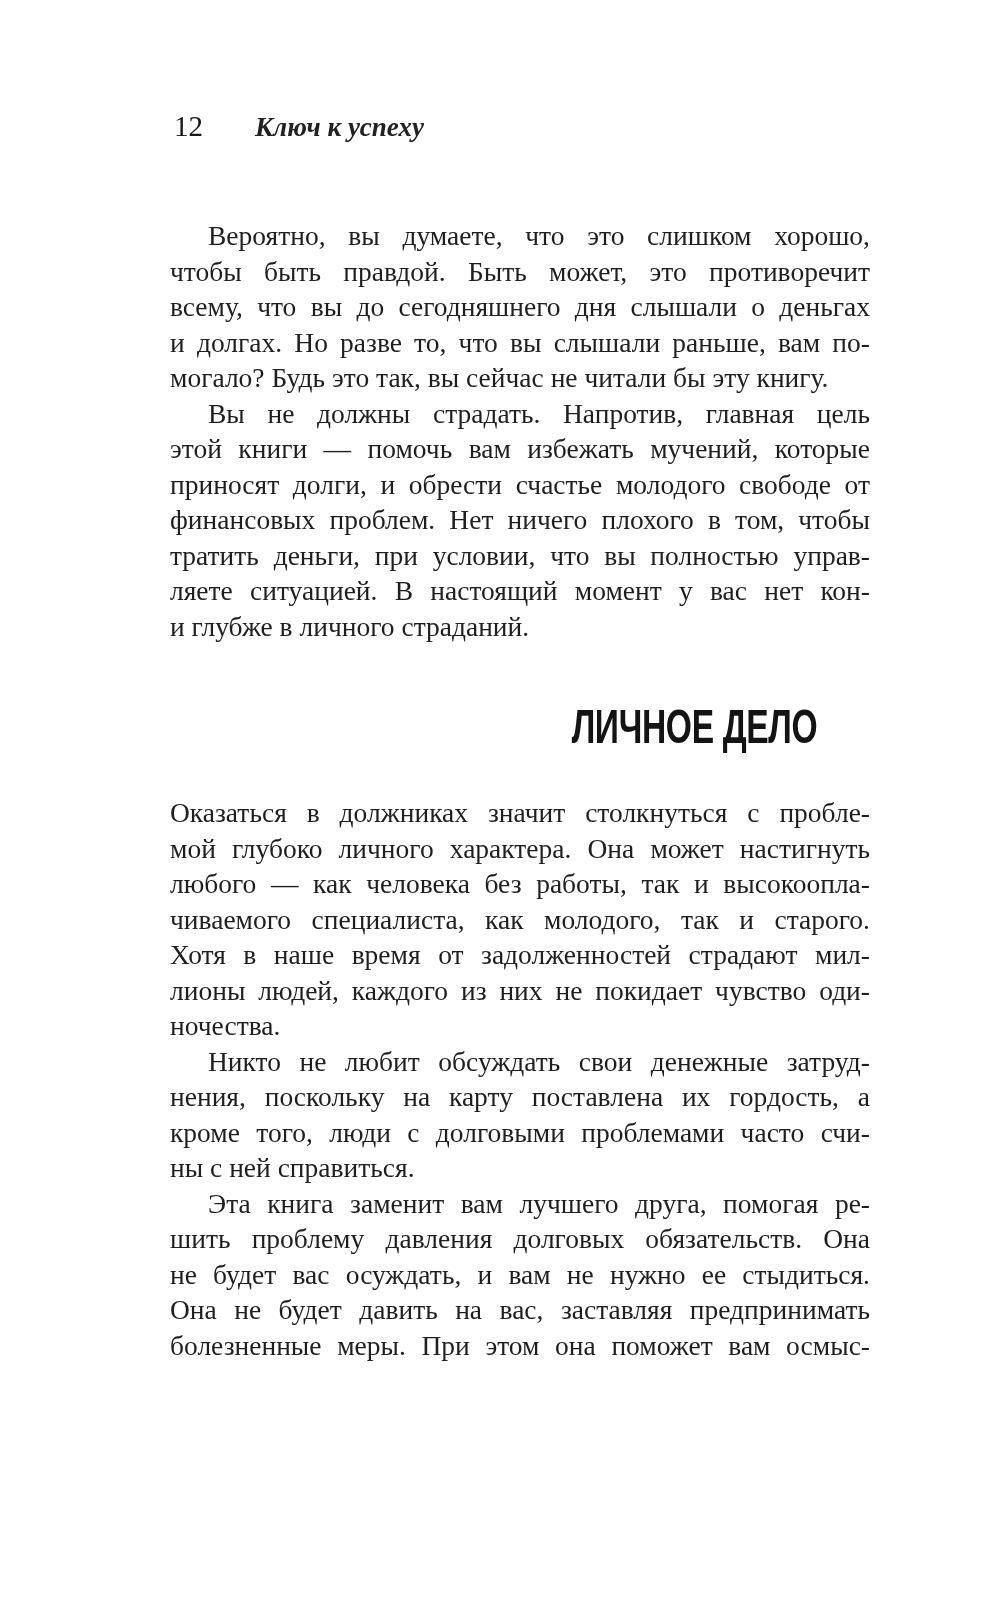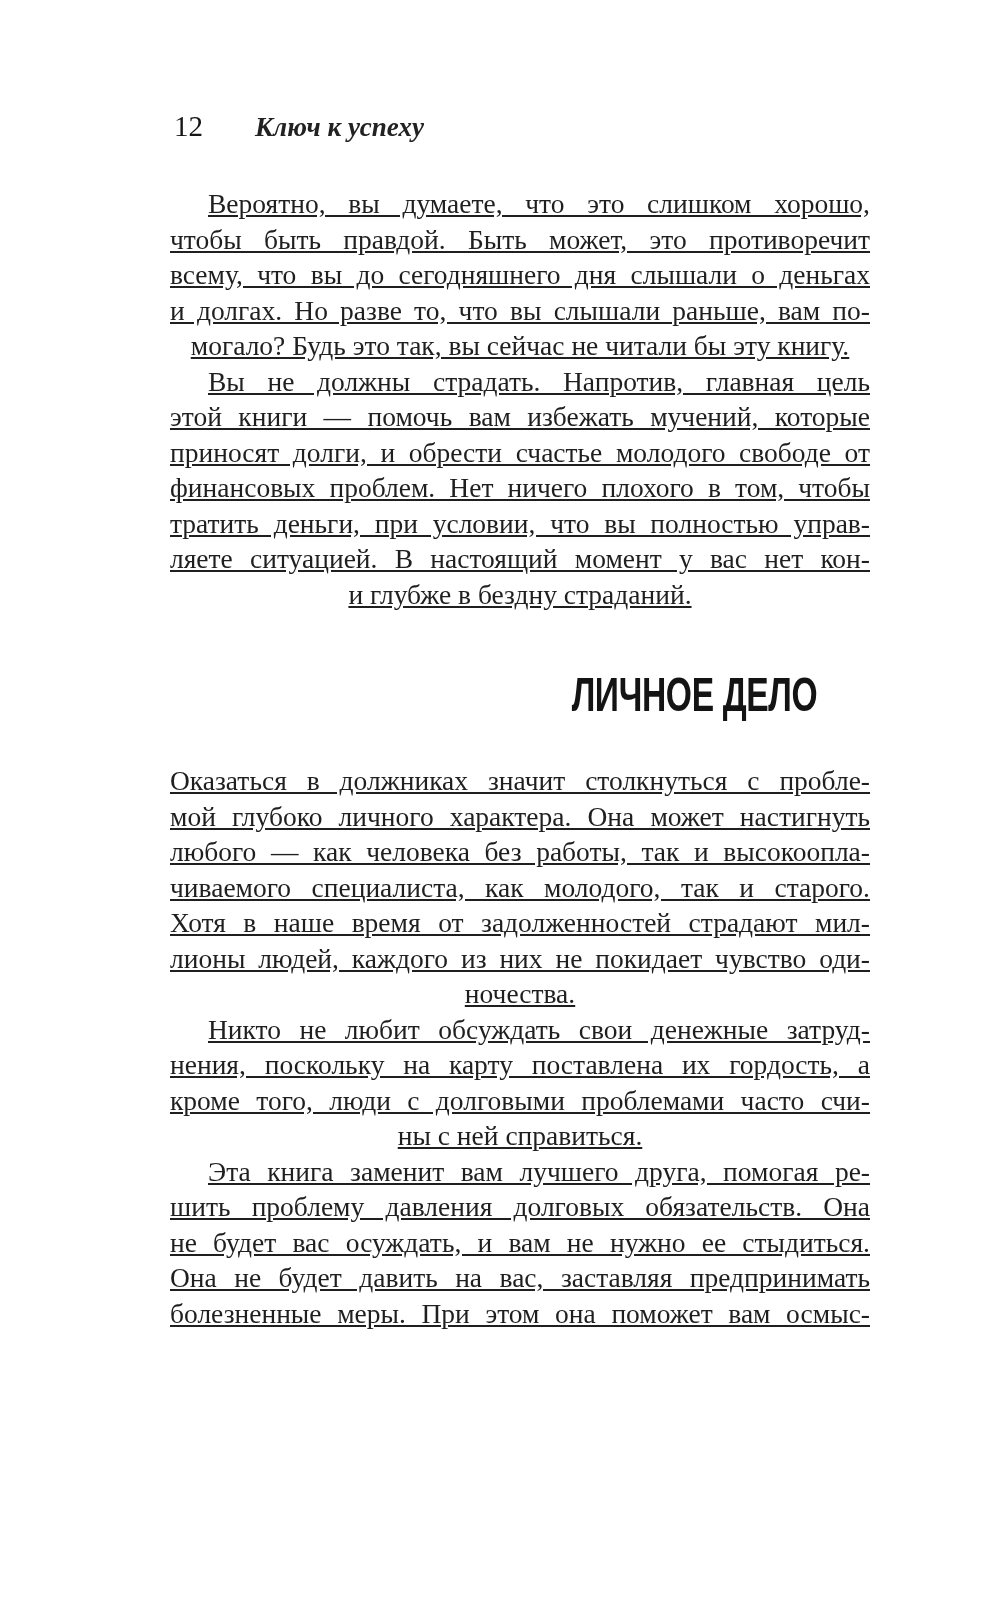--- a/index.html
+++ b/index.html
@@ -32,29 +32,28 @@
   }
   .running-head {
     font-style: italic;
     font-size: 27px;
     color: #222222;
     display: inline-block;
     margin-left: 48px;
     font-weight: bold;
   }
   .page-body {
-    margin-top: 46px;
+    margin-top: 78px;
     width: 700px;
     font-size: 27.5px;
     line-height: 35.5px;
-    text-decoration: underline;
   }
   .paragraph { margin: 0; }
   .text-line {
-    text-align: center;
+    text-align: left;
     white-space: normal;
   }
   .text-line.justified {
     text-align: justify;
     text-align-last: justify;
   }
   .text-line.indented {
     text-indent: 38px;
   }
   .section-heading-wrap {
@@ -92,21 +91,21 @@
         <div class="text-line justified">и долгах. Но разве то, что вы слышали раньше, вам по-</div>
         <div class="text-line">могало? Будь это так, вы сейчас не читали бы эту книгу.</div>
       </div>
       <div class="paragraph">
         <div class="text-line justified indented">Вы не должны страдать. Напротив, главная цель</div>
         <div class="text-line justified">этой книги — помочь вам избежать мучений, которые</div>
         <div class="text-line justified">приносят долги, и обрести счастье молодого свободе от</div>
         <div class="text-line justified">финансовых проблем. Нет ничего плохого в том, чтобы</div>
         <div class="text-line justified">тратить деньги, при условии, что вы полностью управ-</div>
         <div class="text-line justified">ляете ситуацией. В настоящий момент у вас нет кон-</div>
-        <div class="text-line">и глубже в бездну страданий.</div>
+        <div class="text-line">и глубже в личного страданий.</div>
       </div>
       <div class="section-heading-wrap"><span class="section-heading">ЛИЧНОЕ ДЕЛО</span></div>
       <div class="paragraph">
         <div class="text-line justified">Оказаться в должниках значит столкнуться с пробле-</div>
         <div class="text-line justified">мой глубоко личного характера. Она может настигнуть</div>
         <div class="text-line justified">любого — как человека без работы, так и высокоопла-</div>
         <div class="text-line justified">чиваемого специалиста, как молодого, так и старого.</div>
         <div class="text-line justified">Хотя в наше время от задолженностей страдают мил-</div>
         <div class="text-line justified">лионы людей, каждого из них не покидает чувство оди-</div>
         <div class="text-line">ночества.</div>

